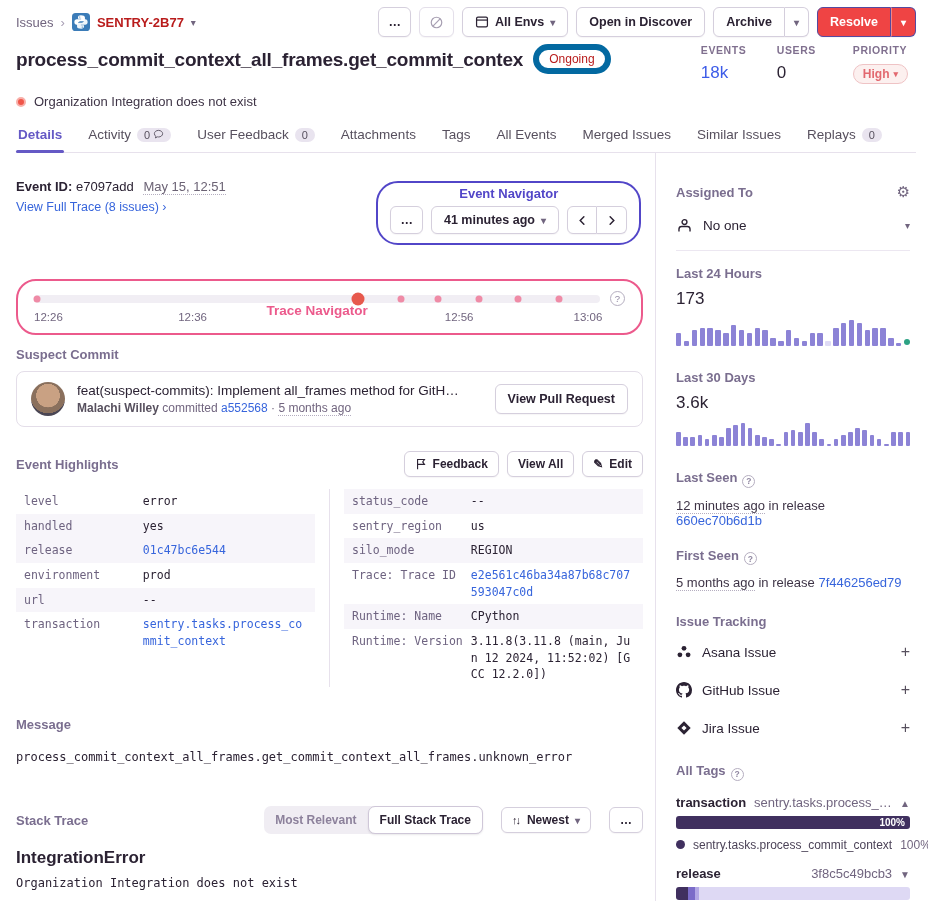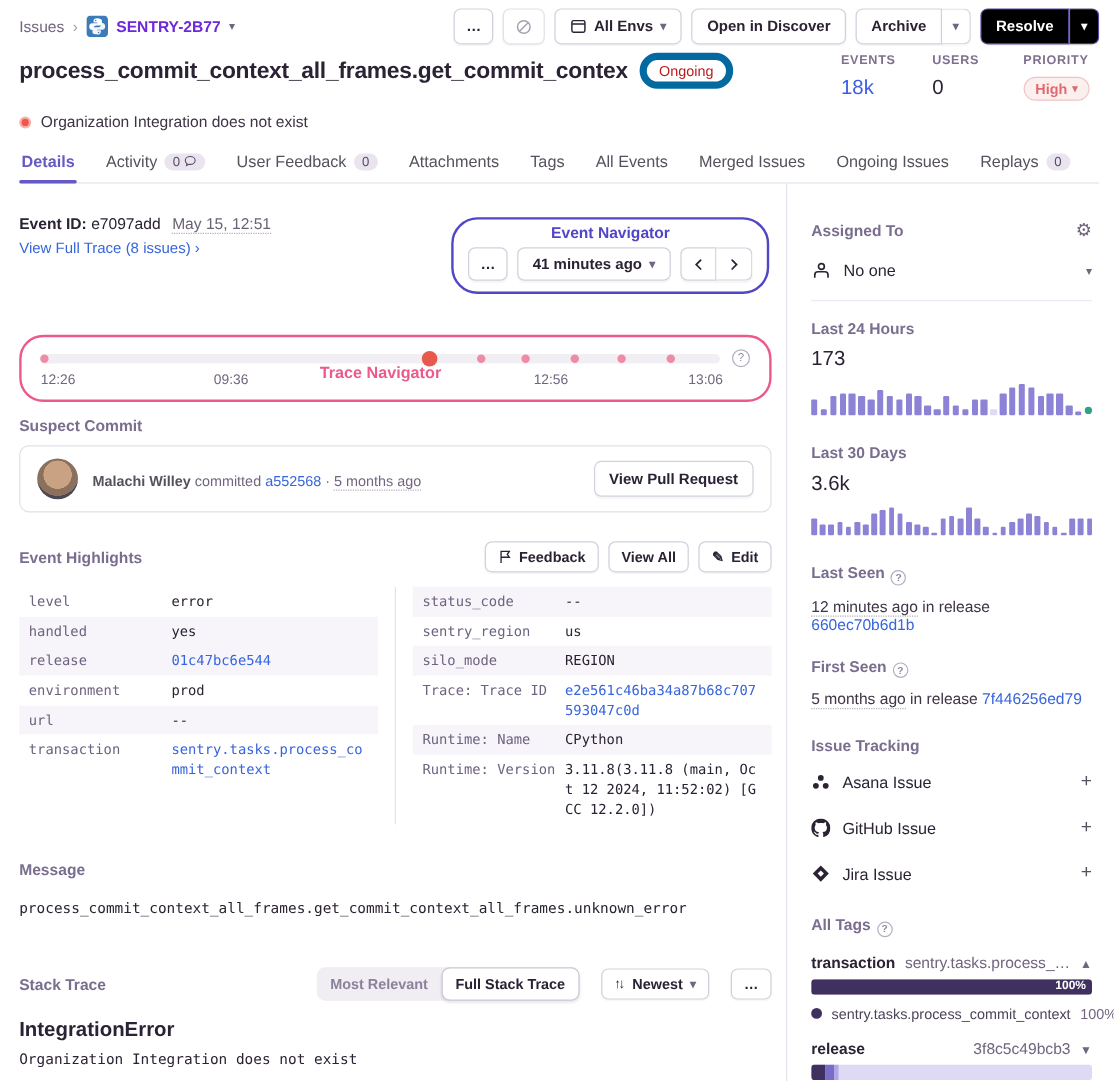--- a/index.html
+++ b/index.html
@@ -10,32 +10,32 @@
   .dotted{border-bottom:1px dotted #b5aec0}
   .mono{font-family:"DejaVu Sans Mono",monospace}
 
   
   .tophead{padding:0 12px 0 16px}
   .crumb-row{display:flex;align-items:center;height:44px}
   .crumbs{display:flex;align-items:center;gap:7px;color:#71657f;font-size:13px}
   .crumbs .sep{color:#a89fb5}
   .pyicon{width:18px;height:18px;display:inline-block}
   .pyicon svg{width:100%;height:100%}
-  .crumb-issue{color:#6d28d9;font-weight:700}
+  .crumb-issue{color:#b91c1c;font-weight:700}
   .caret{font-size:10px;color:#71657f}
   .toolbar{margin-left:auto;display:flex;gap:8px;align-items:center}
   .btn{display:inline-flex;align-items:center;gap:6px;height:30px;padding:0 12px;border:1px solid #d5cfdd;
        border-radius:6px;background:#fff;font-weight:700;font-size:12.5px;color:#2b2233;cursor:pointer;
        box-shadow:0 1px 1px rgba(43,34,51,.04)}
   .btn.icon-only{padding:0 9px}
   .btn.muted{color:#a79fb2;border-color:#e4dfea}
   .btn-group{display:flex}
   .btn-group .btn:first-child{border-radius:6px 0 0 6px}
   .btn-group .btn:last-child{border-radius:0 6px 6px 0;border-left:none;padding:0 9px}
-  .btn.primary{background:#000000;border-color:#56499f;color:#fff}
+  .btn.primary{background:#ef4444;border-color:#56499f;color:#fff}
   .btn-group .btn.primary:last-child{border-left:1px solid rgba(255,255,255,.35)}
 
   .title-row{display:flex;align-items:flex-start}
   .title-wrap{display:flex;align-items:center;gap:10px;max-width:600px}
   h1.title{margin:2px 0 0;font-size:19px;font-weight:700;letter-spacing:-.2px;white-space:nowrap;overflow:hidden}
   .pill-status{border:6px solid #0369a1;border-radius:20px;padding:2px 10px;font-size:12px;color:#b91c1c;white-space:nowrap}
   .stats{margin-left:auto;display:flex;gap:28px;padding-right:8px}
   .stat{min-width:48px}
   .stat .lab{font-size:10.5px;font-weight:700;letter-spacing:.6px;color:#80708f}
   .stat .val{margin-top:7px;font-size:17px}
@@ -253,21 +253,21 @@
       <div class="tab">
         <span>Tags</span>
       </div>
       <div class="tab">
         <span>All Events</span>
       </div>
       <div class="tab">
         <span>Merged Issues</span>
       </div>
       <div class="tab">
-        <span>Ongoing Issues</span>
+        <span>Similar Issues</span>
       </div>
       <div class="tab">
         <span>Replays</span>
         <span class="tab-badge">0</span>
       </div>
     </div>
 </div>
 
 <div class="content">
   <div class="main">
@@ -316,32 +316,33 @@
             <span class="tdot" style="left: 64.8%;"></span>
             <span class="tdot" style="left: 71.4%;"></span>
             <span class="tdot" style="left: 78.7%;"></span>
             <span class="tdot" style="left: 85.5%;"></span>
             <span class="tdot" style="left: 92.8%;"></span>
           </div>
         <div class="help-circ">?</div>
       </div>
       <div class="trace-times">
           <span style="left: 0%;">12:26</span>
-          <span style="left: 24.4%;">09:36</span>
+          <span style="left: 24.4%;">12:36</span>
           <span style="left: 69.5%;">12:56</span>
           <span style="left: 91.3%;">13:06</span>
         </div>
       <div class="trace-title">Trace Navigator</div>
     </div>
 
     <div class="suspect">
       <div class="sect-label">Suspect Commit</div>
       <div class="commit-card">
         <div class="avatar"></div>
         <div class="commit-info">
+          <div class="commit-title">feat(suspect-commits): Implement all_frames method for GitH…</div>
           <div class="commit-meta">
             <span class="author">Malachi Willey</span>
             <span>committed</span>
             <span class="link">a552568</span>
             <span>·</span>
             <span class="dotted">5 months ago</span>
           </div>
         </div>
         <button class="btn">View Pull Request</button>
       </div>
@@ -409,21 +410,21 @@
             <div class="hl-row">
               <span class="k">Trace: Trace ID</span>
               <span class="v link">e2e561c46ba34a87b68c707593047c0d</span>
             </div>
             <div class="hl-row striped">
               <span class="k">Runtime: Name</span>
               <span class="v">CPython</span>
             </div>
             <div class="hl-row">
               <span class="k">Runtime: Version</span>
-              <span class="v">3.11.8(3.11.8 (main, Oct 12 2024, 11:52:02) [GCC 12.2.0])</span>
+              <span class="v">3.11.8(3.11.8 (main, Jun 12 2024, 11:52:02) [GCC 12.2.0])</span>
             </div>
           </div>
       </div>
     </div>
 
     <div class="message">
       <div class="sect-label">Message</div>
       <div class="msg-text mono">process_commit_context_all_frames.get_commit_context_all_frames.unknown_error</div>
     </div>
 

